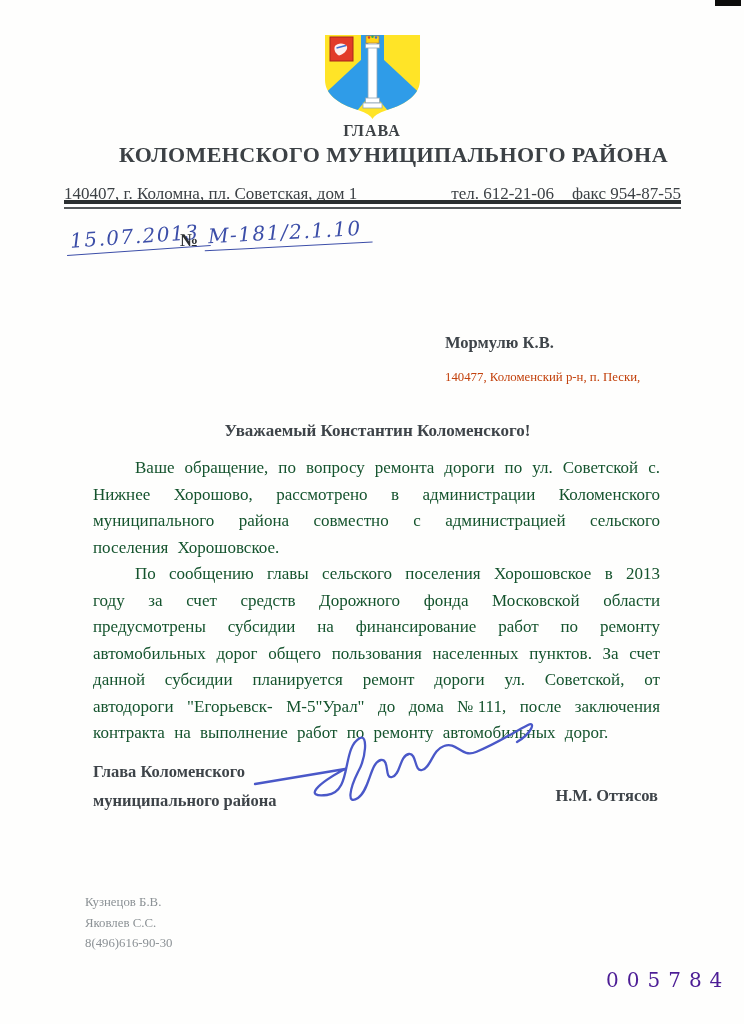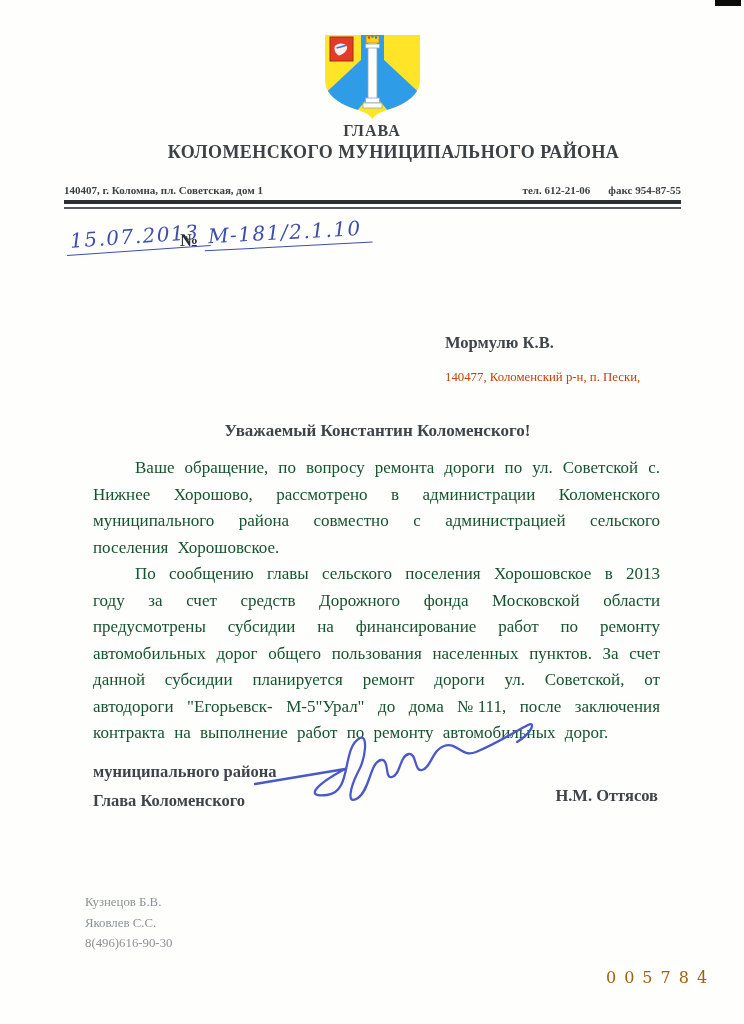--- a/index.html
+++ b/index.html
@@ -13,25 +13,25 @@
   }
   .corner-mark{
     position:absolute;top:0;right:3px;width:26px;height:6px;background:#0c0c0c;
   }
   .arms{position:absolute;left:321px;top:33px;width:103px;height:86px;}
   .org-block{
     position:absolute;left:0;top:122px;width:744px;text-align:center;
     color:#3c4145;font-weight:bold;
   }
   .org-line1{font-size:16px;letter-spacing:1px;}
-  .org-line2{font-size:18px;letter-spacing:.4px;margin-top:2px;padding-left:43px;}
+  .org-line2{font-size:22px;letter-spacing:.4px;margin-top:2px;padding-left:43px;}
   .info-row{
     position:absolute;left:64px;top:184px;width:617px;
     display:flex;justify-content:space-between;align-items:baseline;
-    font-weight:bold;font-size:11px;color:#3c4145;
+    font-weight:normal;font-size:17px;color:#3c4145;
   }
   .contacts span{margin-left:18px;}
   .rule{
     position:absolute;left:64px;top:200px;width:617px;height:3px;
     border-top:4px solid #2b2f31;border-bottom:2px solid #55595c;background:#fff;
   }
   .hw{
     font-family:"DejaVu Serif",serif;font-style:italic;
     color:#3c4ea8;font-size:20px;letter-spacing:1.5px;
     border-bottom:1.6px solid #3c4ea8;padding:0 10px 2px 4px;
@@ -65,22 +65,22 @@
     font-weight:bold;font-size:16.5px;color:#3e4449;
   }
   .sig-scrawl{position:absolute;left:253px;top:722px;width:295px;height:95px;}
   .footer-exec{
     position:absolute;left:85px;top:892px;
     font-size:12.8px;line-height:20.5px;color:#8b9195;
     font-family:"Liberation Serif",serif;
   }
   .form-number{
     position:absolute;left:606px;top:968px;
-    font-family:"DejaVu Serif",serif;font-size:16px;
-    letter-spacing:8px;color:#a16207;
+    font-family:"DejaVu Serif",serif;font-size:20px;
+    letter-spacing:8px;color:#4c1d95;
   }
 </style>
 </head>
 <body>
 
 <div class="page">
 
   <div class="corner-mark"></div>
 
   <div class="arms">
@@ -134,22 +134,22 @@
   </div>
 
   <div class="salutation">Уважаемый Константин Коломенского!</div>
 
   <div class="body-text">
     <p>Ваше обращение, по вопросу ремонта дороги по ул. Советской с. Нижнее Хорошово, рассмотрено в администрации Коломенского муниципального района совместно с администрацией сельского поселения Хорошовское.</p>
     <p>По сообщению главы сельского поселения Хорошовское в 2013 году за счет средств Дорожного фонда Московской области предусмотрены субсидии на финансирование работ по ремонту автомобильных дорог общего пользования населенных пунктов. За счет данной субсидии планируется ремонт дороги ул. Советской, от автодороги "Егорьевск- М-5"Урал" до дома №111, после заключения контракта на выполнение работ по ремонту автомобильных дорог.</p>
   </div>
 
   <div class="sig-title">
+    <div>Глава Коломенского</div>
     <div>муниципального района</div>
-    <div>Глава Коломенского</div>
   </div>
 
   <svg class="sig-scrawl" viewBox="0 0 295 95">
     <path d="M2,62 L92,47 C64,62 50,76 74,73 C100,70 88,26 107,16 C115,12 113,36 105,50 C97,66 93,84 105,76 C117,68 117,40 128,38 C137,37 131,57 139,55 C148,53 146,34 156,32 C164,31 161,50 169,48 C178,46 179,28 191,24 C204,19 208,36 223,30 C245,21 261,10 275,3 C283,-1 279,11 264,20" fill="none" stroke="#4a58c8" stroke-width="2.3" stroke-linecap="round" stroke-linejoin="round"></path>
   </svg>
 
   <div class="sig-name">Н.М. Оттясов</div>
 
   <div class="footer-exec">
     <div>Кузнецов Б.В.</div>

